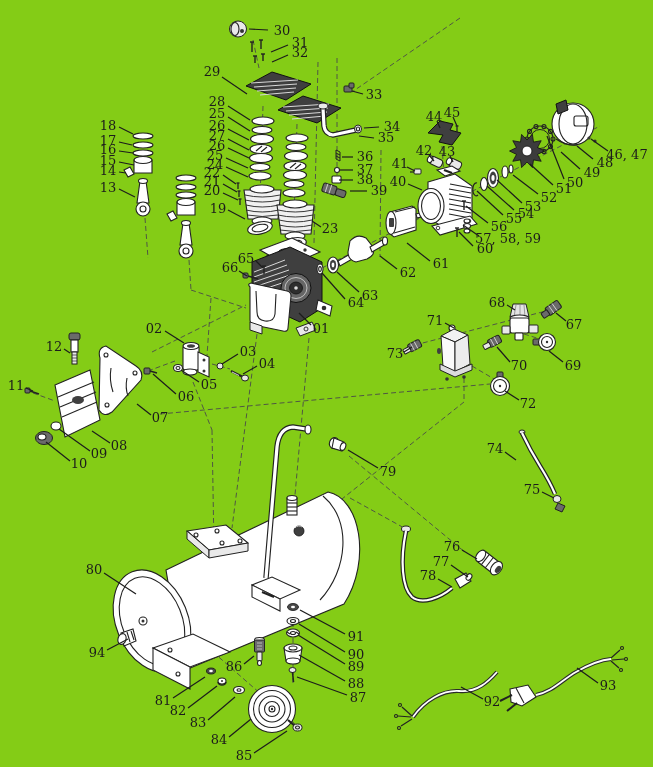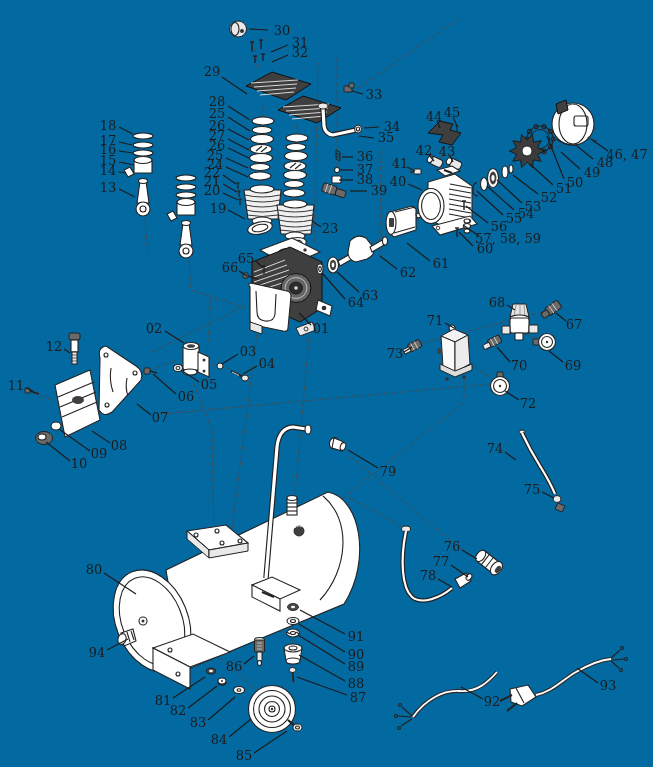--- a/index.html
+++ b/index.html
@@ -1,16 +1,16 @@
 <!DOCTYPE html>
 <html><head>
 <meta charset="utf-8">
 <style>
   html,body{margin:0;padding:0;background:#fff;}
-  #wrap{width:653px;height:767px;position:relative;background:#0369a1;overflow:hidden;}
+  #wrap{width:653px;height:767px;position:relative;background:#84cc16;overflow:hidden;}
   .lbl{font:13px "DejaVu Serif", serif;fill:#1c1c1c;text-anchor:middle;}
   .leader{stroke:#1c1c1c;stroke-width:1.2;}
   .dash{stroke:#4a4a4a;stroke-width:0.9;stroke-dasharray:5 3;fill:none;}
   .s{stroke:#222;stroke-width:1.1;fill:none;}
   .sw{stroke:#222;stroke-width:1.1;fill:#fff;}
   .sl{stroke:#222;stroke-width:1;fill:#e9e9e9;}
   .sd{stroke:#111;stroke-width:1;fill:#3f3f3f;}
   .sg{stroke:#222;stroke-width:1;fill:#6a6a6a;}
   .fin{stroke:#d8d8d8;stroke-width:1;}
   .finl{stroke:#222;stroke-width:0.9;fill:none;}

